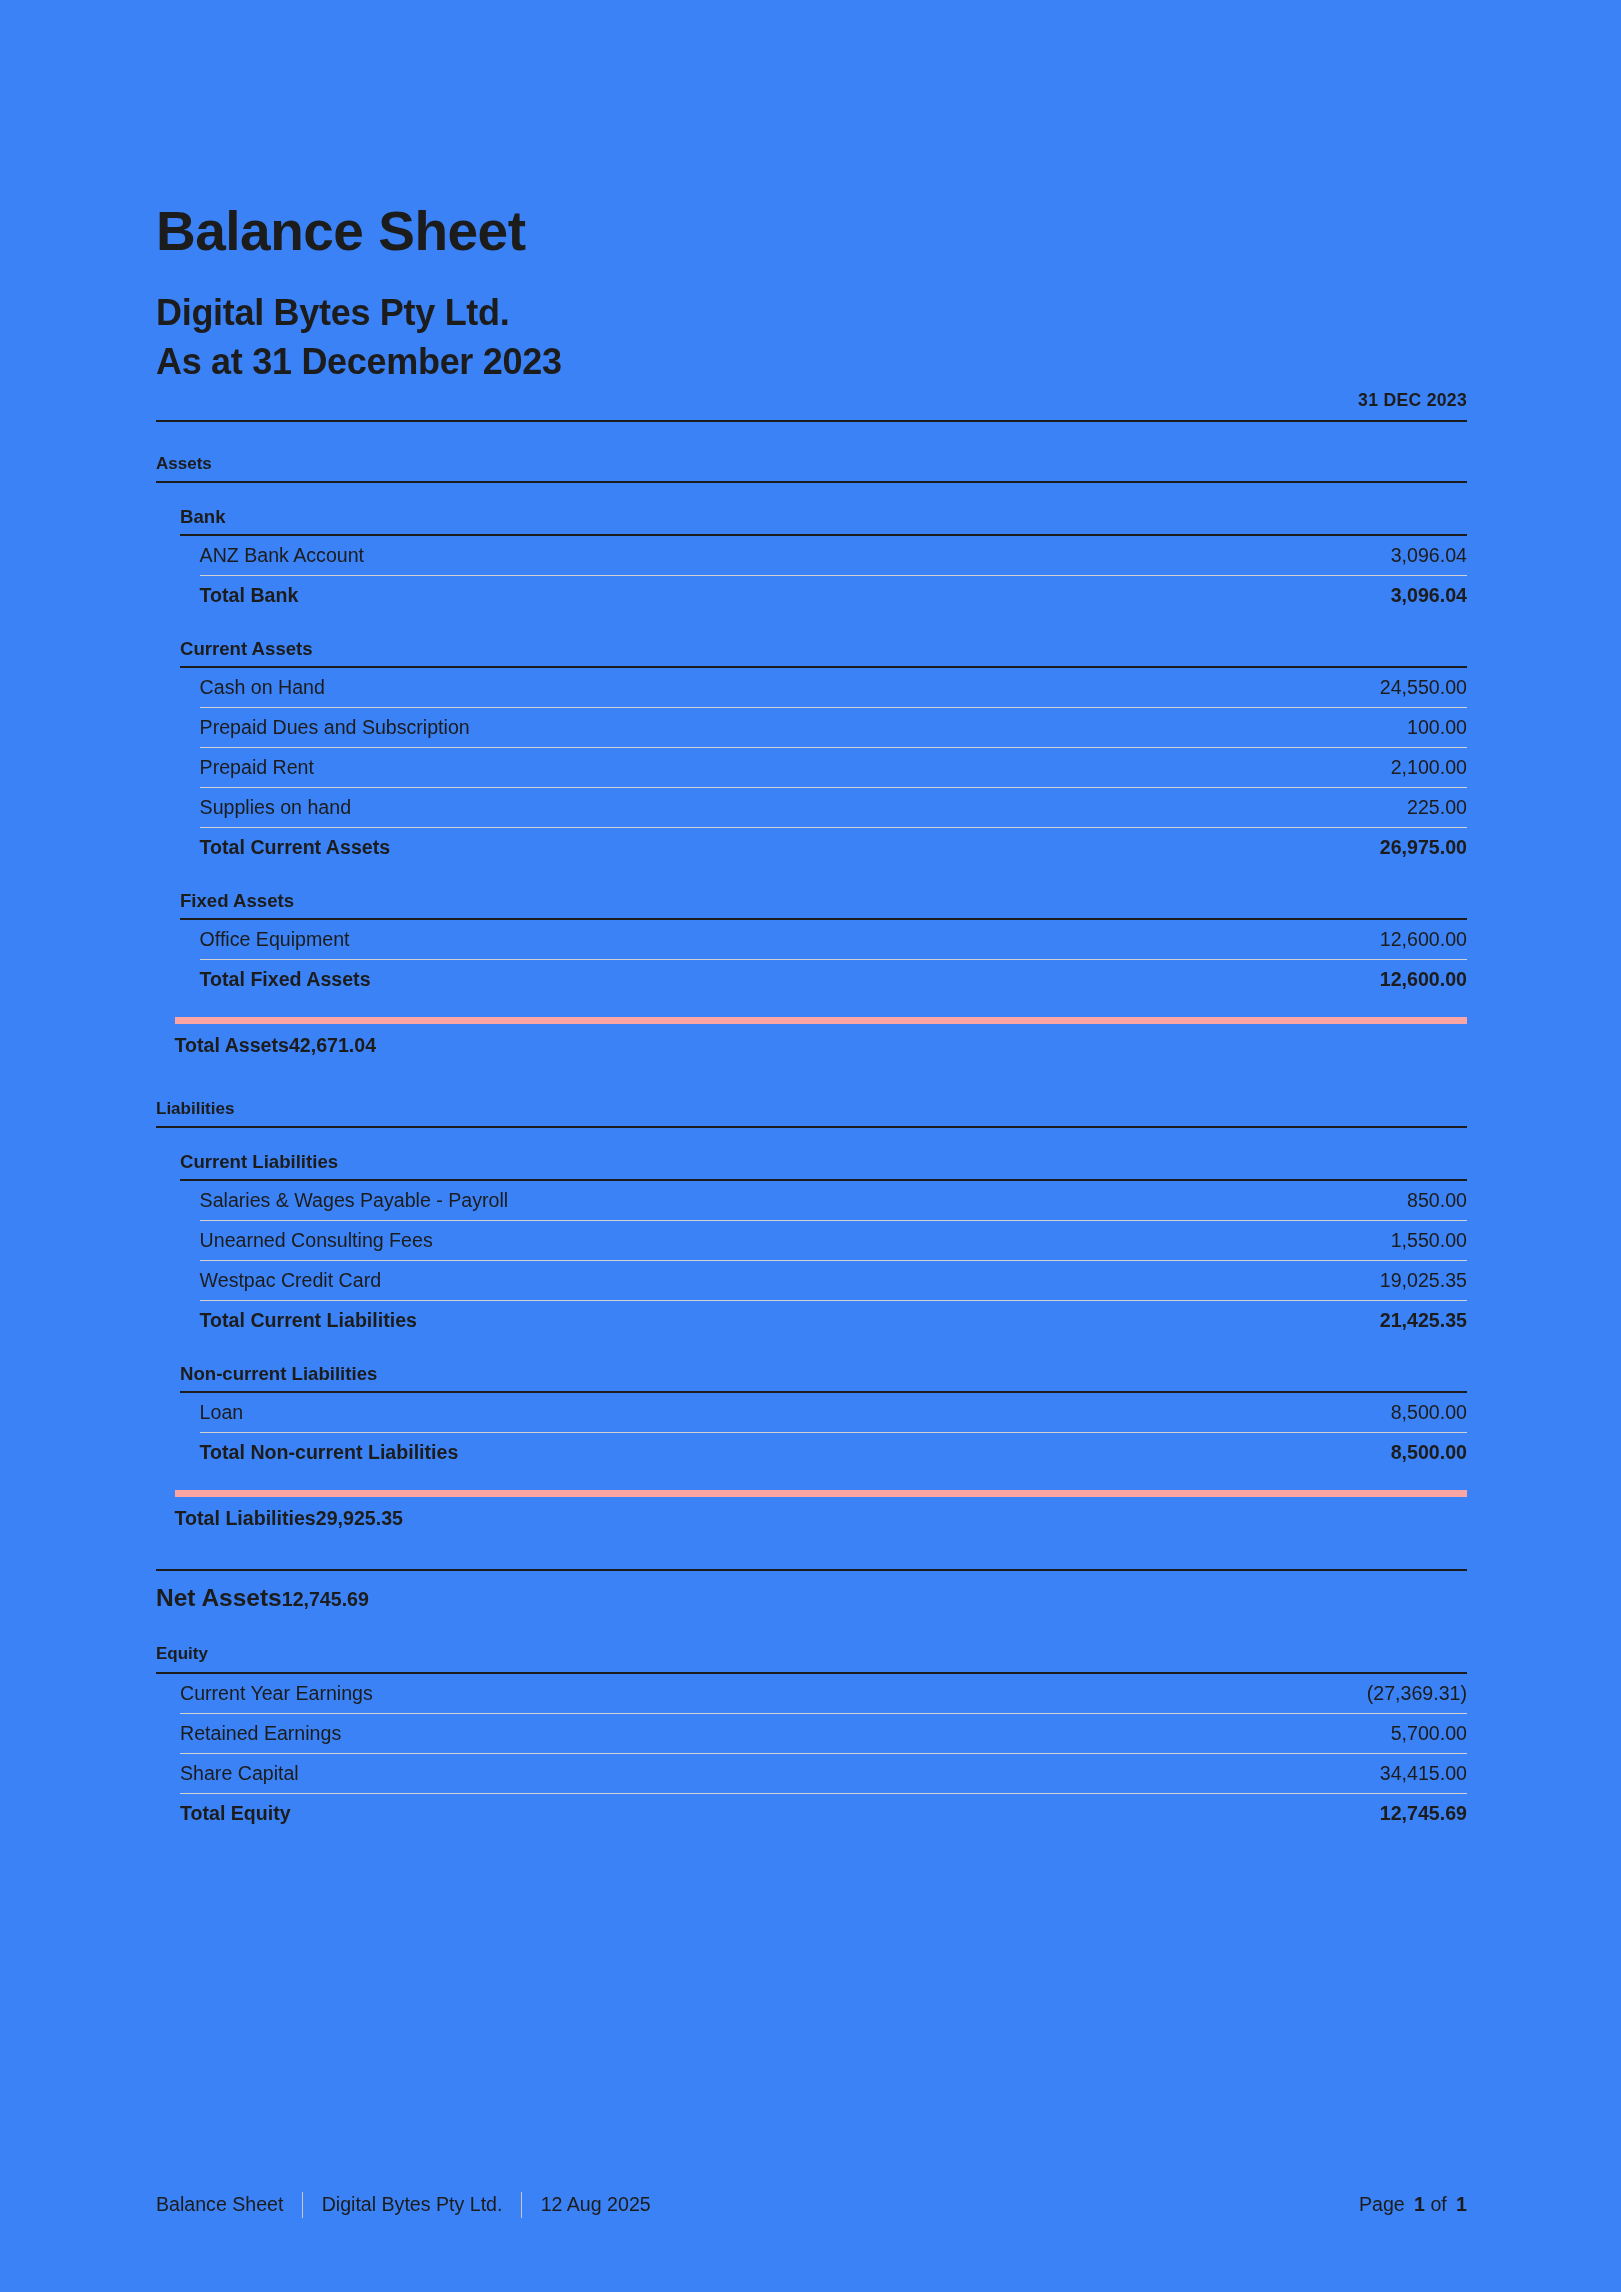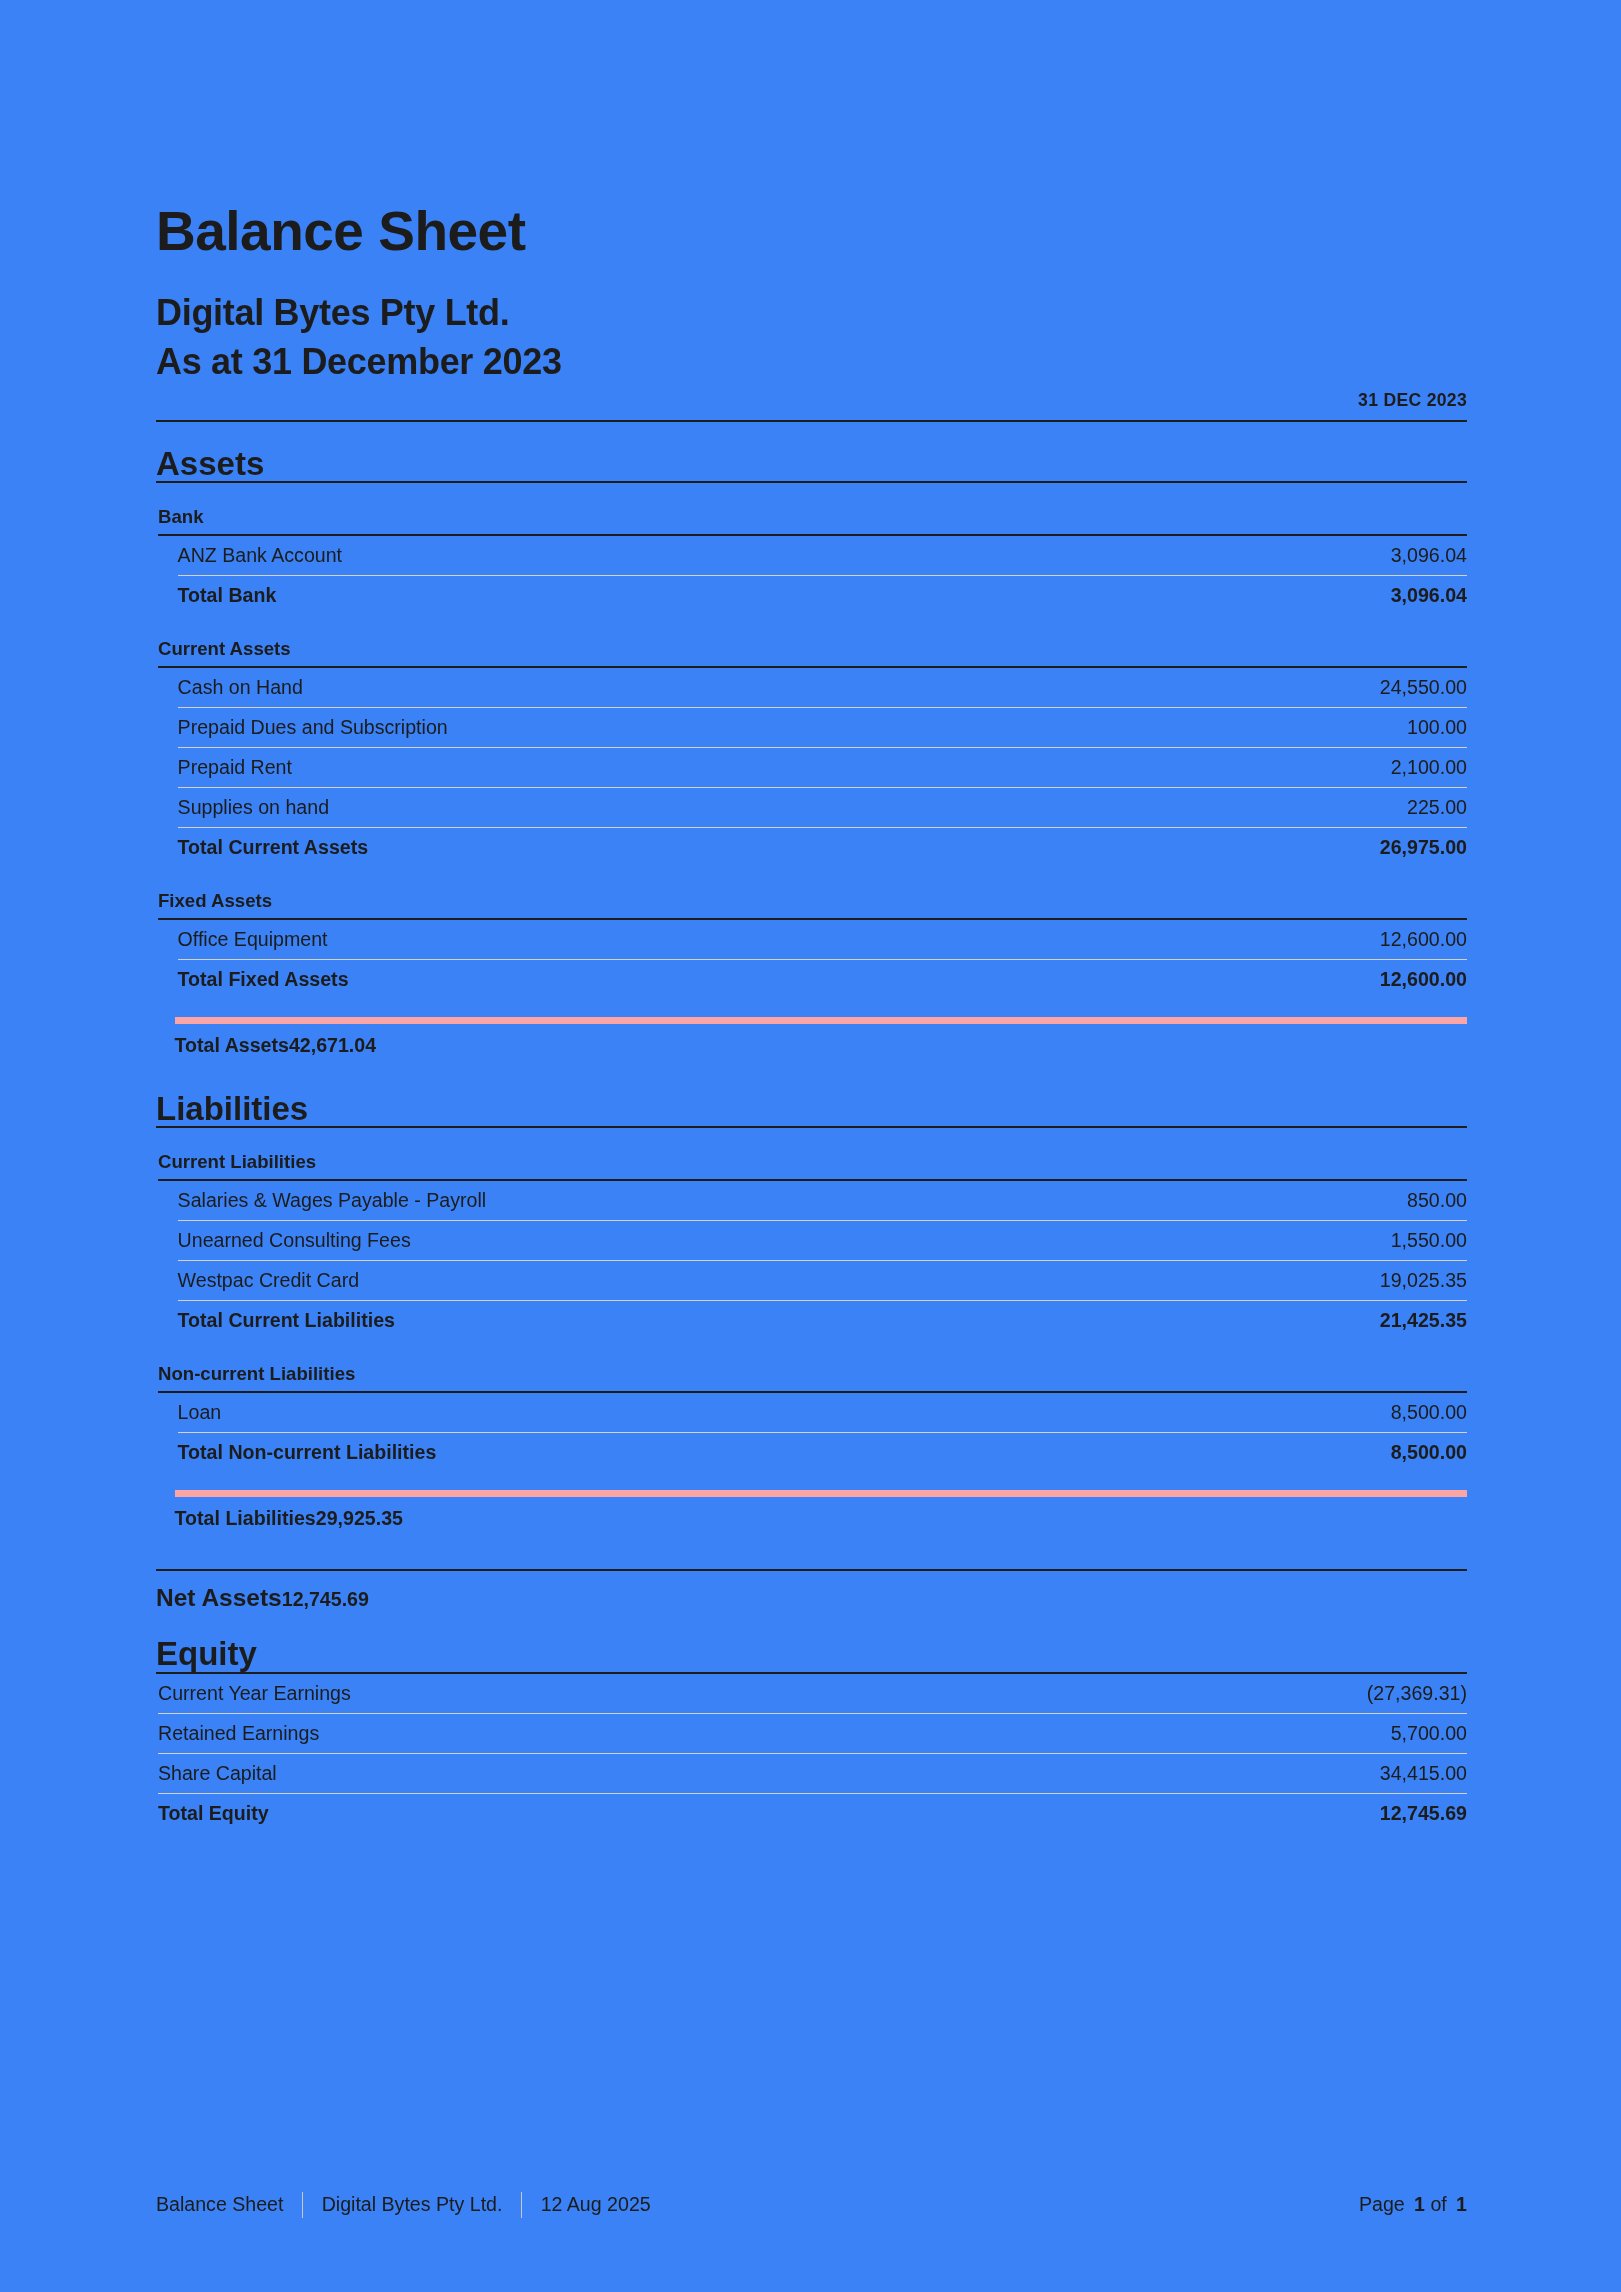--- a/index.html
+++ b/index.html
@@ -35,27 +35,27 @@
     margin-top:3.9px;
     text-align:right;
     font-size:17.6px;
     font-weight:700;
     letter-spacing:0.3px;
     padding-bottom:8.8px;
     border-bottom:2px solid #1c1c1c;
   }
   .section{margin-top:29px;}
   .section-heading{
-    font-size:33px;
+    font-size:17px;
     font-weight:700;
     line-height:25.5px;
     padding-bottom:4.9px;
     border-bottom:2px solid #1c1c1c;
   }
-  .subsection{margin-left:2px;margin-top:23.5px;}
+  .subsection{margin-left:24px;margin-top:23.5px;}
   .subsection-heading{
     font-size:18.6px;
     font-weight:700;
     line-height:19.6px;
     padding-bottom:7.8px;
     border-bottom:2px solid #1c1c1c;
   }
   .row{
     margin-left:19.6px;
     height:39px;

